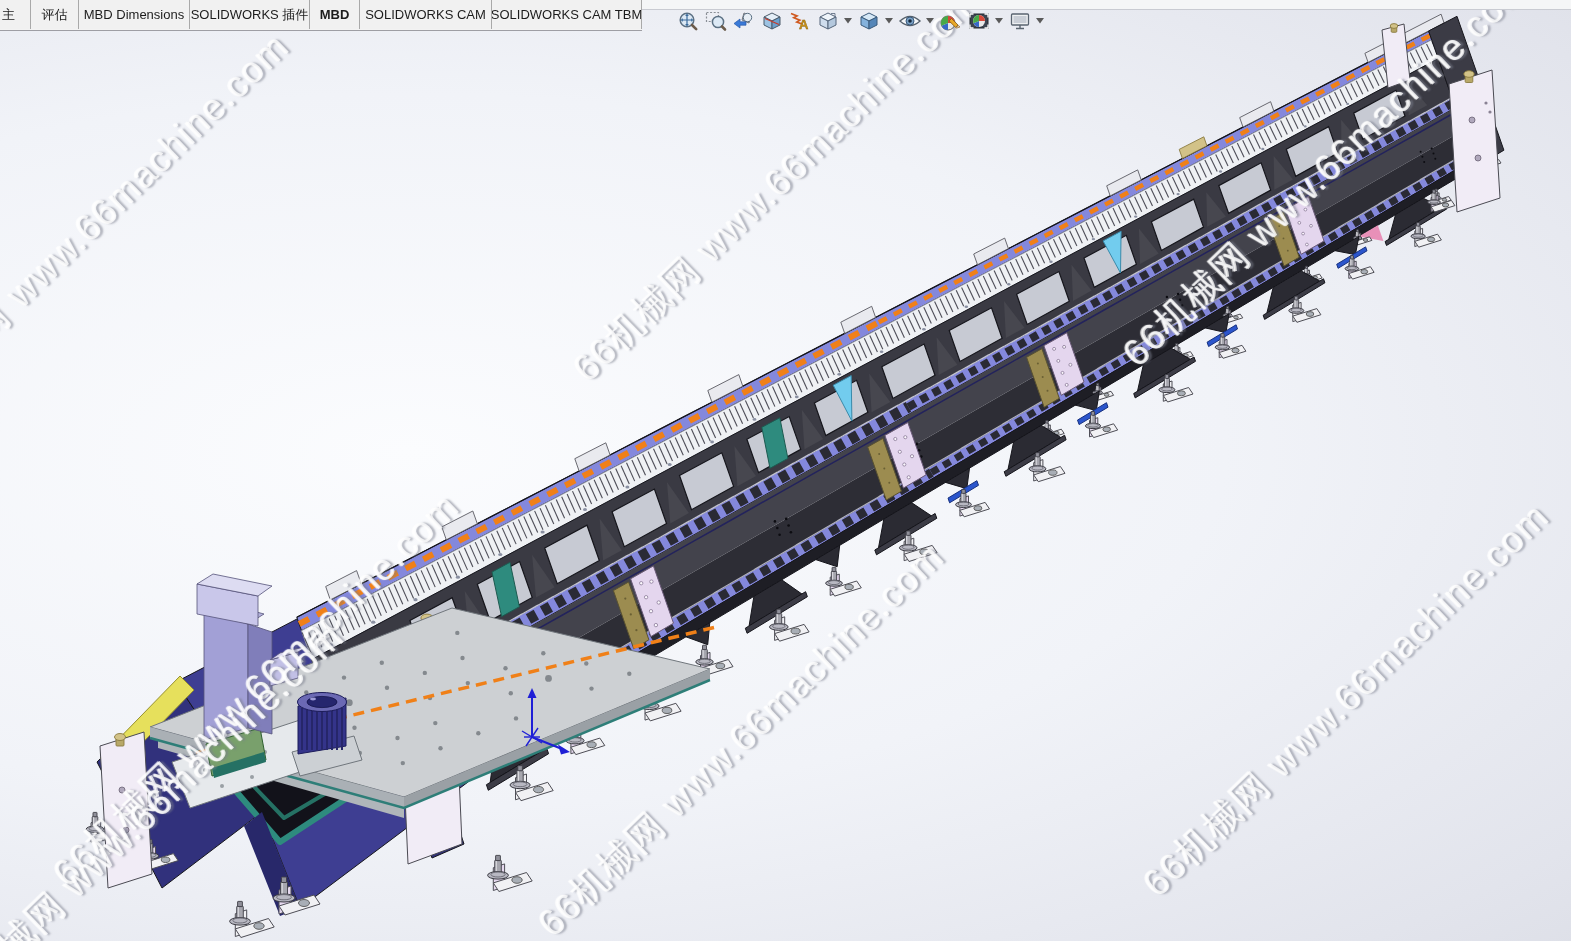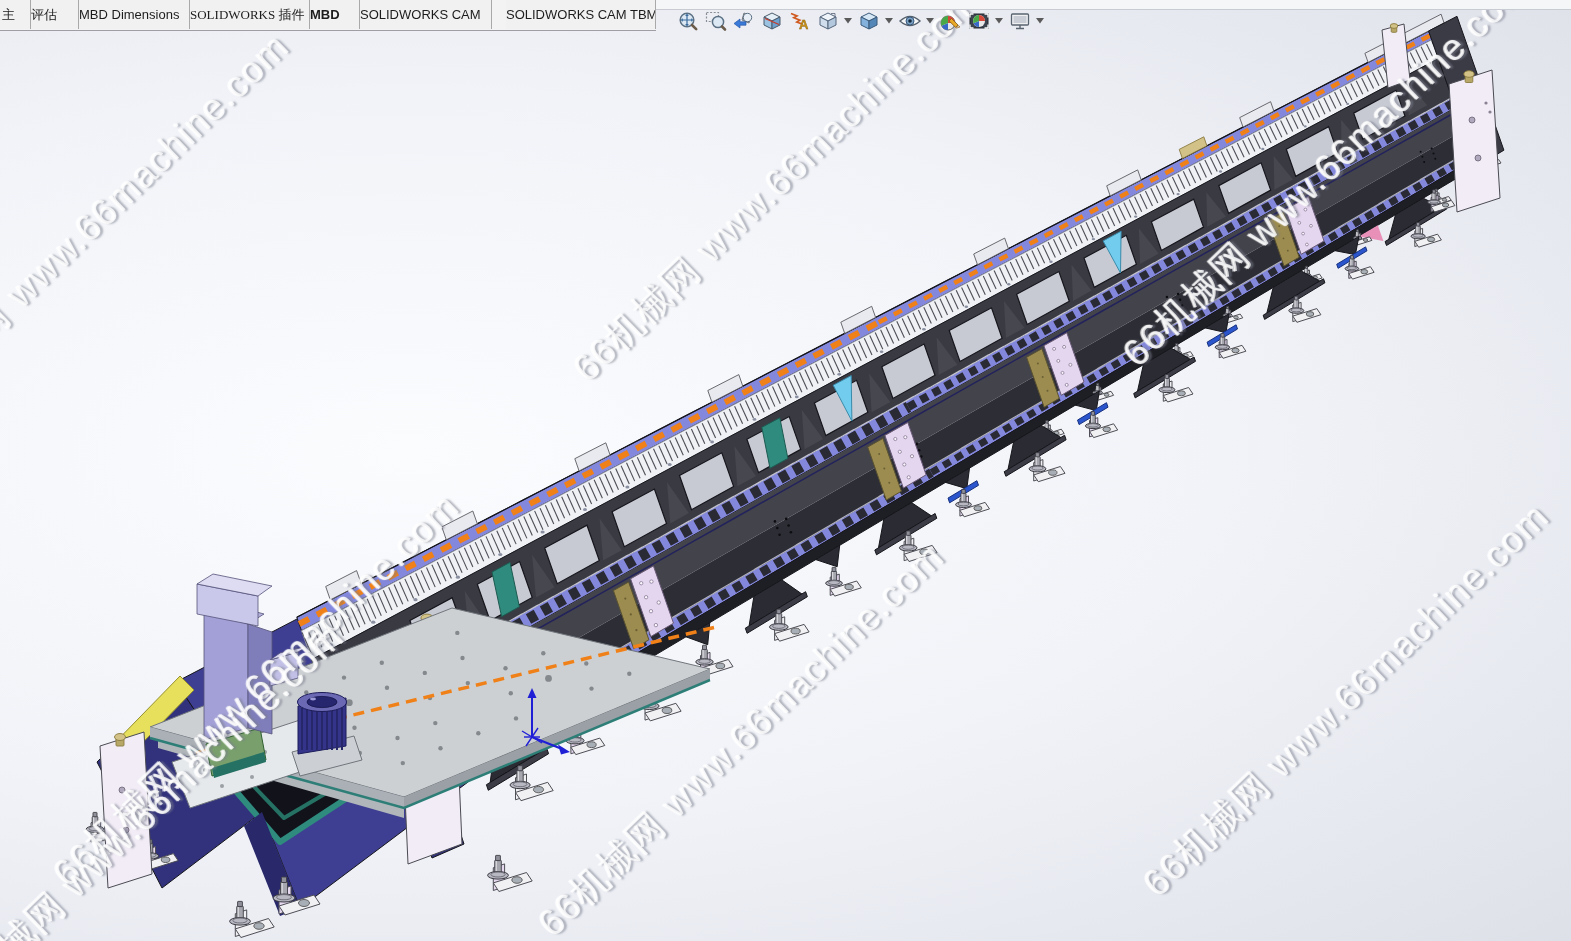--- a/index.html
+++ b/index.html
@@ -27,21 +27,21 @@
   
   #top-strip{
     position:absolute;left:0;top:0;width:1571px;height:9px;z-index:6;
     background:#f5f6f7;border-bottom:1px solid #c9cbd2;
   }
   #tab-bar{
     position:absolute;left:0;top:0;height:30px;z-index:7;display:flex;
     background:#f3f3f3;border-bottom:1px solid #9e9ea4;
   }
   .cm-tab{
-    height:29px;box-sizing:border-box;display:flex;align-items:center;
+    height:29px;box-sizing:border-box;display:flex;align-items:center;justify-content:center;
     background:#f1f1f1;border-right:1px solid #a9a9a9;color:#1c1c1c;
     font-size:13px;cursor:pointer;overflow:hidden;white-space:nowrap;
   }
   .cm-tab:first-child{justify-content:flex-start;padding-left:2px;}
   #hud{
     position:absolute;left:676px;top:7px;height:28px;z-index:8;display:flex;align-items:center;
   }
   .hud-btn{width:24px;height:24px;margin-right:4px;cursor:pointer;}
   .hud-btn svg{width:24px;height:24px;display:block;}
   .hud-caret{width:10px;height:24px;margin-right:3px;display:flex;align-items:center;cursor:pointer;}
@@ -856,30 +856,30 @@
 <div id="tab-bar">
     <div class="cm-tab" style="width: 31px;">
       <span>主</span>
     </div>
     <div class="cm-tab" style="width: 48px;">
       <span>评估</span>
     </div>
     <div class="cm-tab" style="width: 111px;">
       <span>MBD Dimensions</span>
     </div>
-    <div class="cm-tab" style="width: 120px; font-family: Liberation Serif, serif;">
+    <div class="cm-tab" style="width: 120px;">
       <span>SOLIDWORKS 插件</span>
     </div>
     <div class="cm-tab" style="width: 50px; font-weight: bold;">
       <span>MBD</span>
     </div>
     <div class="cm-tab" style="width: 132px;">
       <span>SOLIDWORKS CAM</span>
     </div>
-    <div class="cm-tab" style="width: 150px; margin-left: 14px;">
+    <div class="cm-tab" style="width: 150px;">
       <span>SOLIDWORKS CAM TBM</span>
     </div>
   </div>
 <div id="hud">
     <div class="hud-btn">
       <svg viewBox="0 0 24 24">
         <circle cx="11" cy="11" r="6.8" fill="#dce9f5" stroke="#5b7083" stroke-width="1.5"></circle>
         <path d="M11 7v8M7 11h8" stroke="#3a6b9c" stroke-width="1.2"></path>
         <path d="M11 4.6l-1.8 2.3h3.6zM11 17.4l-1.8-2.3h3.6zM4.6 11l2.3-1.8v3.6zM17.4 11l-2.3-1.8v3.6z" fill="#3a6b9c"></path>
         <path d="M16 16l4.2 4.2" stroke="#6b5b4b" stroke-width="2.6" stroke-linecap="round"></path>

